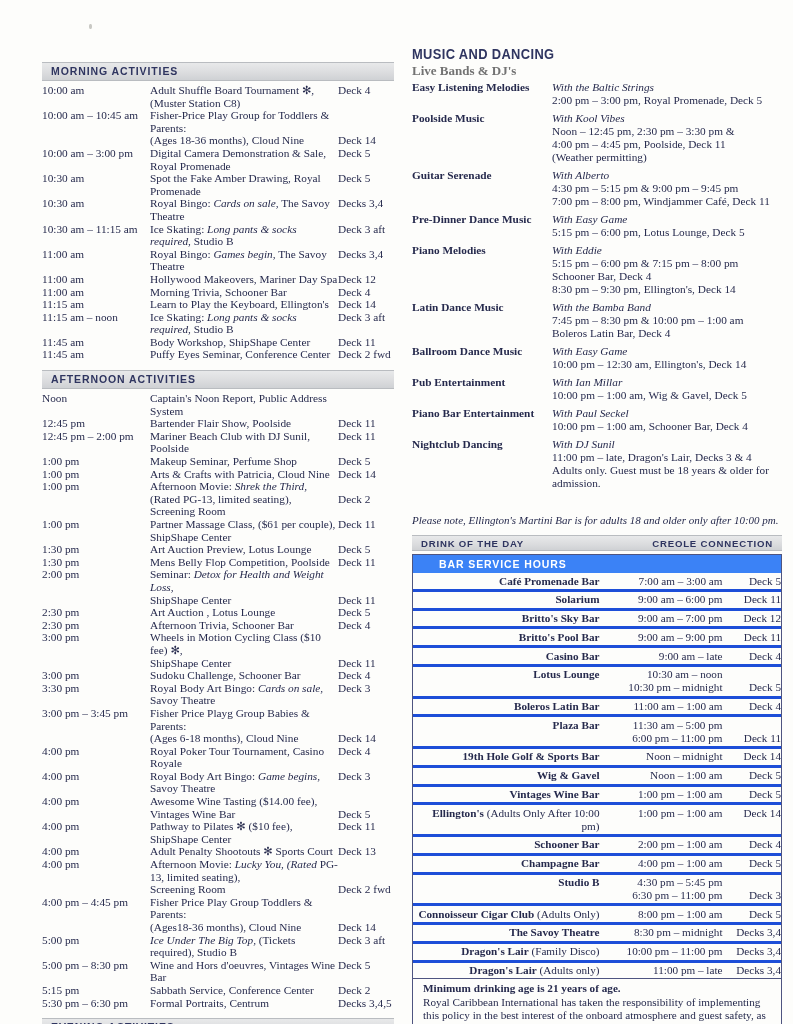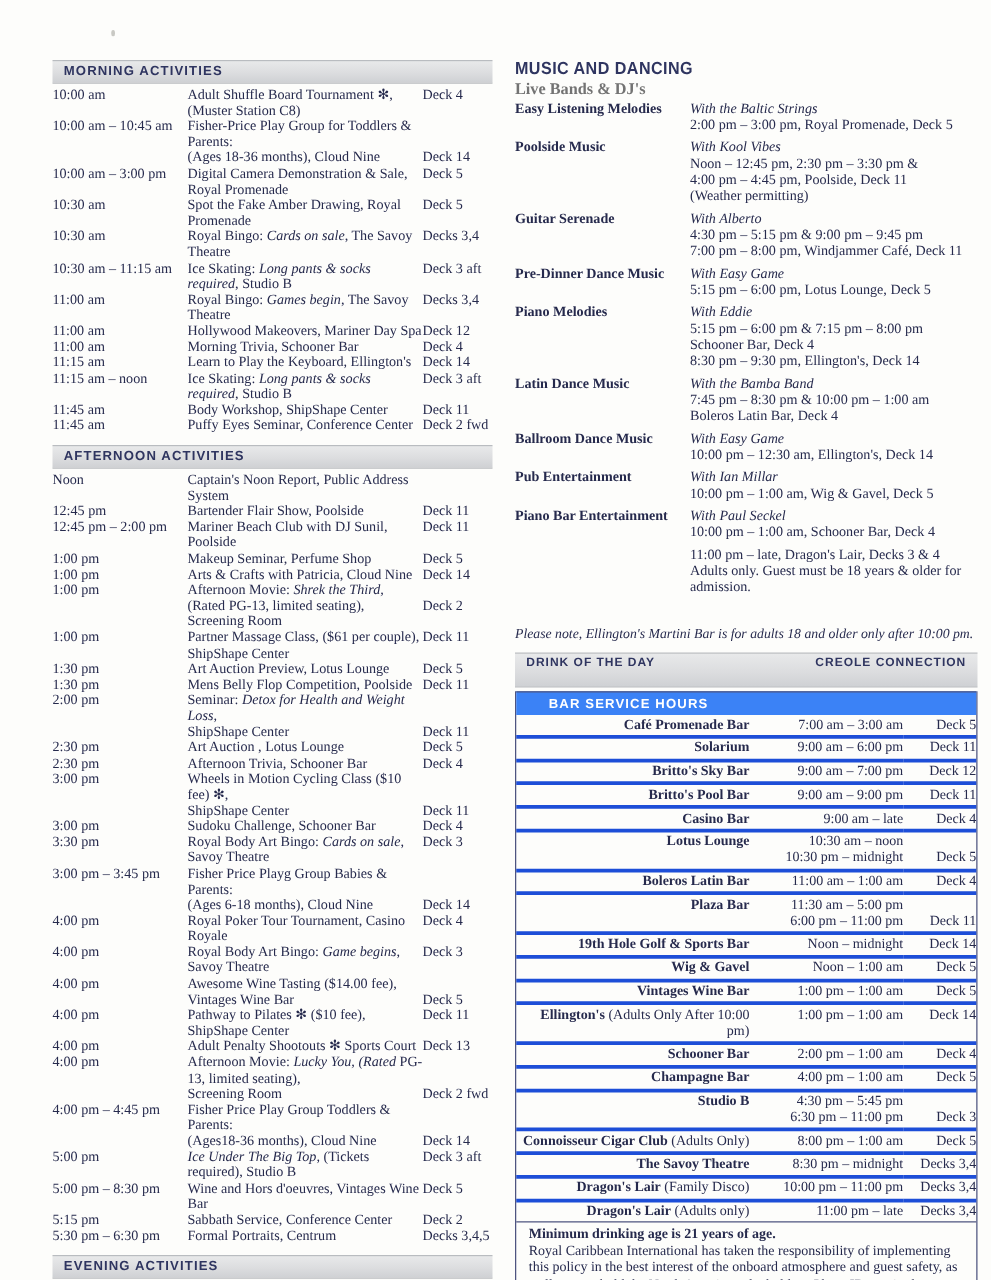--- a/index.html
+++ b/index.html
@@ -37,21 +37,21 @@
     line-height:17px;
     padding-left:9px;
     margin-bottom:3px;
     font-family:"Liberation Sans", sans-serif;
     font-weight:bold;
     font-size:10.5px;
     letter-spacing:0.9px;
     color:#2f3560;
     white-space:nowrap;
   }
-  .band.first { margin-top:2px; }
+  .band.first { margin-top:16px; }
 
   
   table.sched {
     width:100%;
     border-collapse:collapse;
     font-size:11.3px;
     line-height:12.6px;
   }
   table.sched td { vertical-align:top; padding:0; }
   td.time { width:108px; white-space:nowrap; }
@@ -92,21 +92,21 @@
     font-size:11px;
     margin-top:24px;
     margin-bottom:9px;
   }
 
   
   .dotd {
     background:linear-gradient(to bottom,#e8e9ea 0%,#dcdddf 55%,#cfd1d4 100%);
     border-top:1px solid #b9bcc0;
     border-bottom:1px solid #b9bcc0;
-    height:28px;
+    height:16px;
     line-height:16px;
     font-family:"Liberation Sans", sans-serif;
     font-weight:bold;
     font-size:9.6px;
     letter-spacing:0.8px;
     color:#2f3560;
     display:flex;
     justify-content:space-between;
     padding:0 9px;
     box-sizing:border-box;
@@ -551,20 +551,24 @@
           </tr>
           <tr>
             <td class="m-label"></td>
             <td class="m-detail">10:00 pm – 1:00 am, Schooner Bar, Deck 4</td>
           </tr>
           <tr class="m-gap">
             <td></td>
             <td></td>
           </tr>
           <tr>
+            <td class="m-label">Nightclub Dancing</td>
+            <td class="m-detail it">With DJ Sunil</td>
+          </tr>
+          <tr>
             <td class="m-label"></td>
             <td class="m-detail">11:00 pm – late, Dragon's Lair, Decks 3 &amp; 4</td>
           </tr>
           <tr>
             <td class="m-label"></td>
             <td class="m-detail">Adults only. Guest must be 18 years &amp; older for admission.</td>
           </tr>
         </tbody>
     </table>
 

